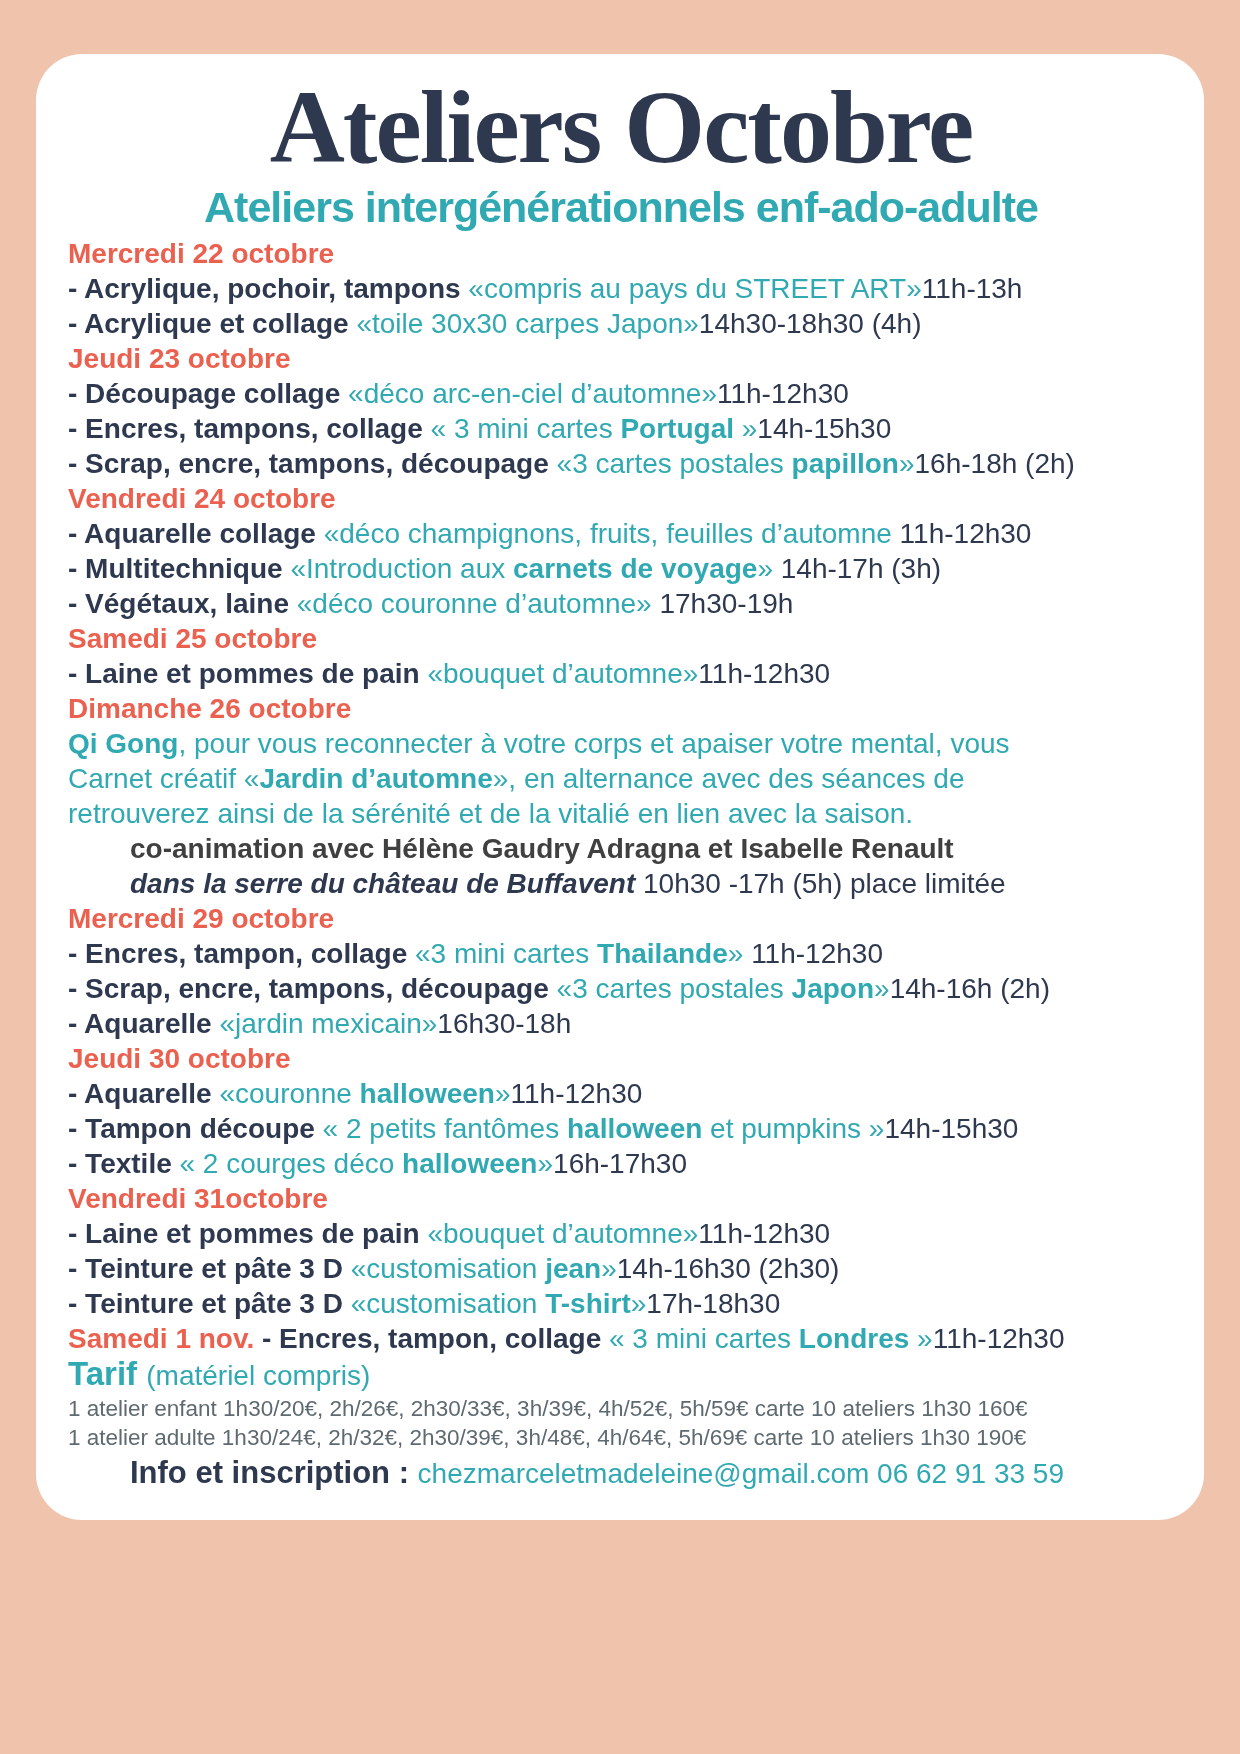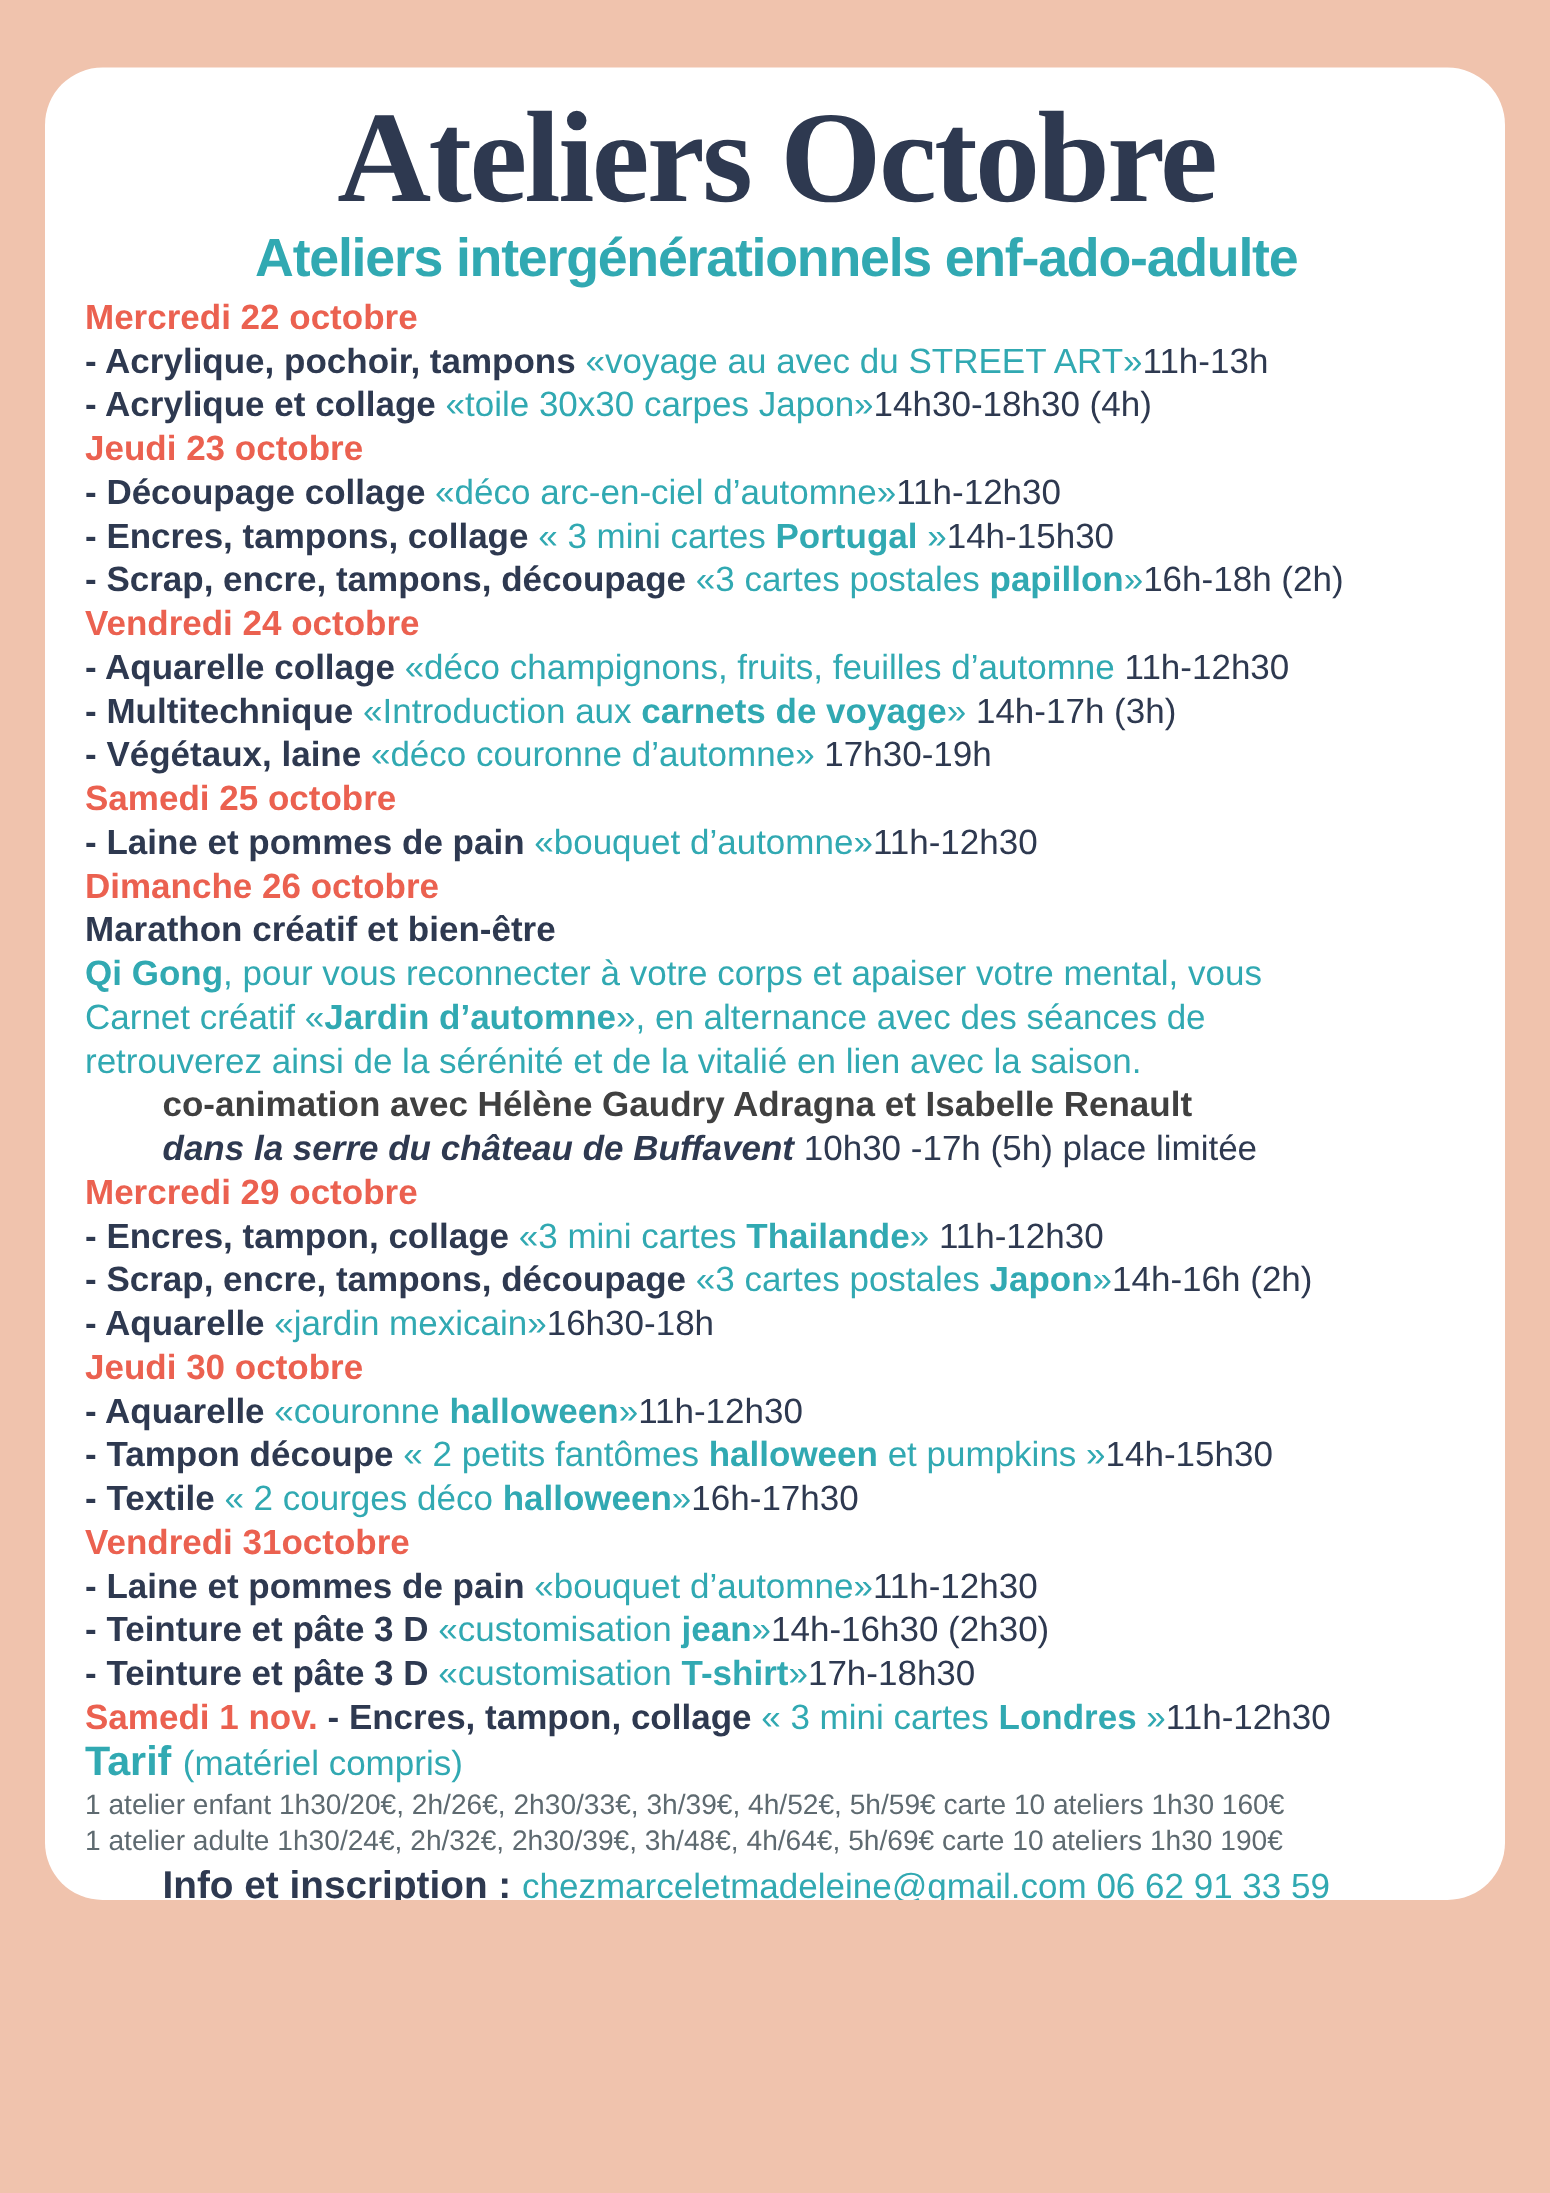--- a/index.html
+++ b/index.html
@@ -70,34 +70,33 @@
 </style>
 </head>
 <body>
 
 <div class="card">
   <h1 class="title">Ateliers Octobre</h1>
   <div class="subtitle">Ateliers intergénérationnels enf-ado-adulte</div>
 
   <div class="schedule">
       <div class="day-heading">Mercredi 22 octobre</div>
-      <div class="line"><span class="seg-n">- Acrylique, pochoir, tampons </span><span class="seg-t">«voyage au avec du STREET ART»</span><span class="seg-r">11h-13h</span></div>
+      <div class="line"><span class="seg-n">- Acrylique, pochoir, tampons </span><span class="seg-t">«compris au pays du STREET ART»</span><span class="seg-r">11h-13h</span></div>
       <div class="line"><span class="seg-n">- Acrylique et collage </span><span class="seg-t">«toile 30x30 carpes Japon»</span><span class="seg-r">14h30-18h30 (4h)</span></div>
       <div class="day-heading">Jeudi 23 octobre</div>
       <div class="line"><span class="seg-n">- Découpage collage </span><span class="seg-t">«déco arc-en-ciel d’automne»</span><span class="seg-r">11h-12h30</span></div>
       <div class="line"><span class="seg-n">- Encres, tampons, collage </span><span class="seg-t">« 3 mini cartes </span><span class="seg-b">Portugal</span><span class="seg-t"> »</span><span class="seg-r">14h-15h30</span></div>
       <div class="line"><span class="seg-n">- Scrap, encre, tampons, découpage </span><span class="seg-t">«3 cartes postales </span><span class="seg-b">papillon</span><span class="seg-t">»</span><span class="seg-r">16h-18h (2h)</span></div>
       <div class="day-heading">Vendredi 24 octobre</div>
       <div class="line"><span class="seg-n">- Aquarelle collage </span><span class="seg-t">«déco champignons, fruits, feuilles d’automne </span><span class="seg-r">11h-12h30</span></div>
       <div class="line"><span class="seg-n">- Multitechnique </span><span class="seg-t">«Introduction aux </span><span class="seg-b">carnets de voyage</span><span class="seg-t">» </span><span class="seg-r">14h-17h (3h)</span></div>
       <div class="line"><span class="seg-n">- Végétaux, laine </span><span class="seg-t">«déco couronne d’automne» </span><span class="seg-r">17h30-19h</span></div>
       <div class="day-heading">Samedi 25 octobre</div>
       <div class="line"><span class="seg-n">- Laine et pommes de pain </span><span class="seg-t">«bouquet d’automne»</span><span class="seg-r">11h-12h30</span></div>
       <div class="day-heading">Dimanche 26 octobre</div>
-      <div class="line"><span class="seg-n">Marathon créatif et bien-être</span></div>
       <div class="line"><span class="seg-b">Qi Gong</span><span class="seg-t">, pour vous reconnecter à votre corps et apaiser votre mental, vous</span></div>
       <div class="line"><span class="seg-t">Carnet créatif «</span><span class="seg-b">Jardin d’automne</span><span class="seg-t">», en alternance avec des séances de</span></div>
       <div class="line"><span class="seg-t">retrouverez ainsi de la sérénité et de la vitalié en lien avec la saison.</span></div>
       <div class="line indent"><span class="seg-bd">co-animation avec Hélène Gaudry Adragna et Isabelle Renault</span></div>
       <div class="line indent"><span class="seg-i">dans la serre du château de Buffavent </span><span class="seg-r">10h30 -17h (5h) place limitée</span></div>
       <div class="day-heading">Mercredi 29 octobre</div>
       <div class="line"><span class="seg-n">- Encres, tampon, collage </span><span class="seg-t">«3 mini cartes </span><span class="seg-b">Thailande</span><span class="seg-t">» </span><span class="seg-r">11h-12h30</span></div>
       <div class="line"><span class="seg-n">- Scrap, encre, tampons, découpage </span><span class="seg-t">«3 cartes postales </span><span class="seg-b">Japon</span><span class="seg-t">»</span><span class="seg-r">14h-16h (2h)</span></div>
       <div class="line"><span class="seg-n">- Aquarelle </span><span class="seg-t">«jardin mexicain»</span><span class="seg-r">16h30-18h</span></div>
       <div class="day-heading">Jeudi 30 octobre</div>

